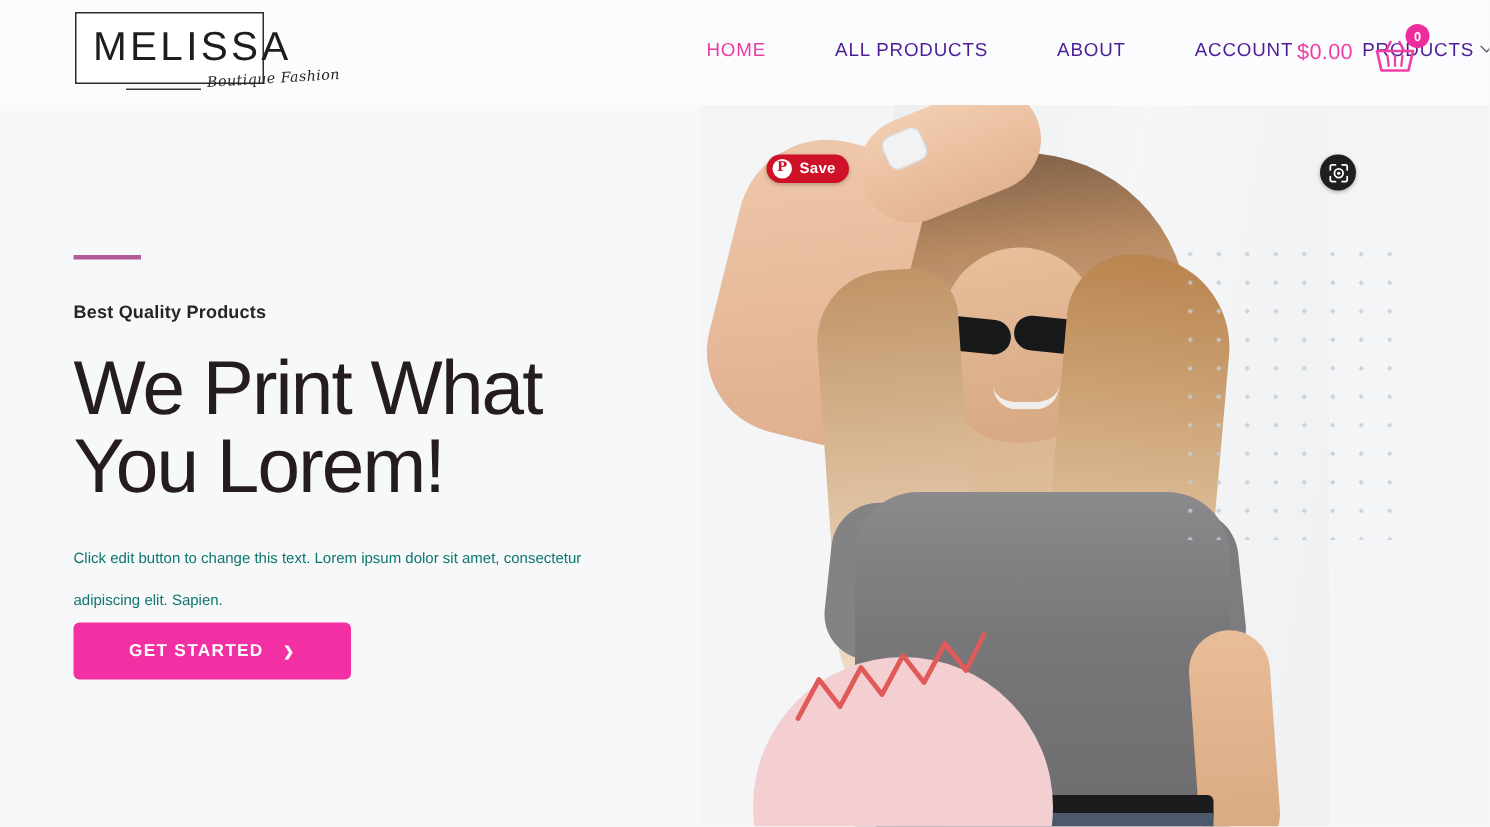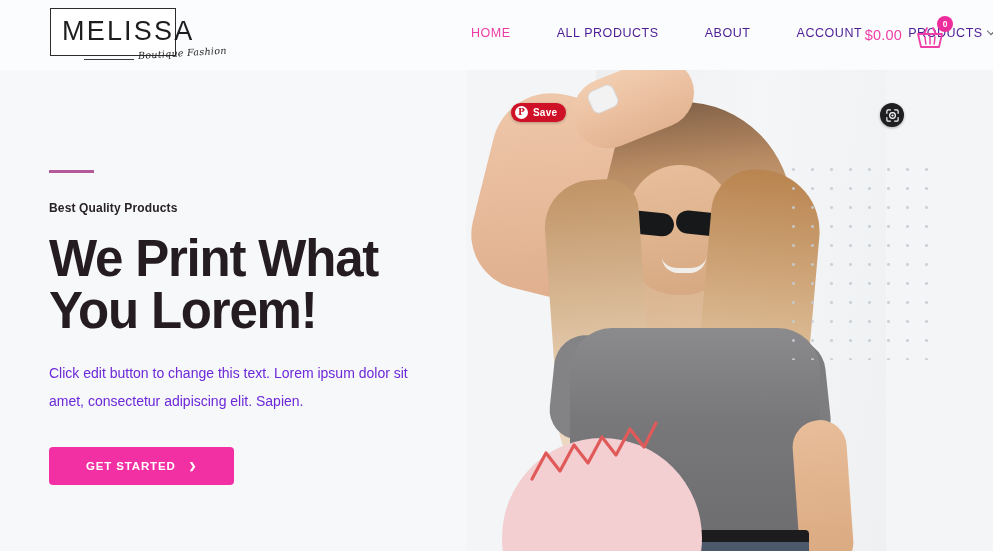--- a/index.html
+++ b/index.html
@@ -68,25 +68,25 @@
     font-size:8.5px; line-height:16px; text-align:center; font-weight:bold;
   }
 
   
   .hero-left{ position:absolute; left:49px; top:170px; width:420px; z-index:20; }
   .accent-line{ width:45px; height:3px; background:#b45a9b; margin-bottom:28px; }
   .eyebrow{
     font-size:12px; font-weight:bold; color:#2a2326; letter-spacing:.15px; margin-bottom:18px;
   }
   .headline{
-    font-size:51px; line-height:52px; font-weight:bold; color:#241c20;
+    font-size:51px; line-height:52px; font-weight:normal; color:#241c20;
     letter-spacing:-1.2px; margin-bottom:22px;
   }
   .subcopy{
-    font-size:14px; line-height:28px; color:#6d28d9; max-width:370px; margin-bottom:32px;
+    font-size:10px; line-height:28px; color:#0f766e; max-width:370px; 
   }
   .cta{
     display:inline-flex; align-items:center; gap:13px;
     background:#f230a3; color:#ffffff;
     border:none; border-radius:4px;
     padding:13px 37px;
     font-size:11.5px; font-weight:bold; letter-spacing:.85px;
     cursor:pointer; font-family:"Liberation Sans", sans-serif;
   }
   .cta .arr{ font-size:9px; position:relative; top:0px; }

